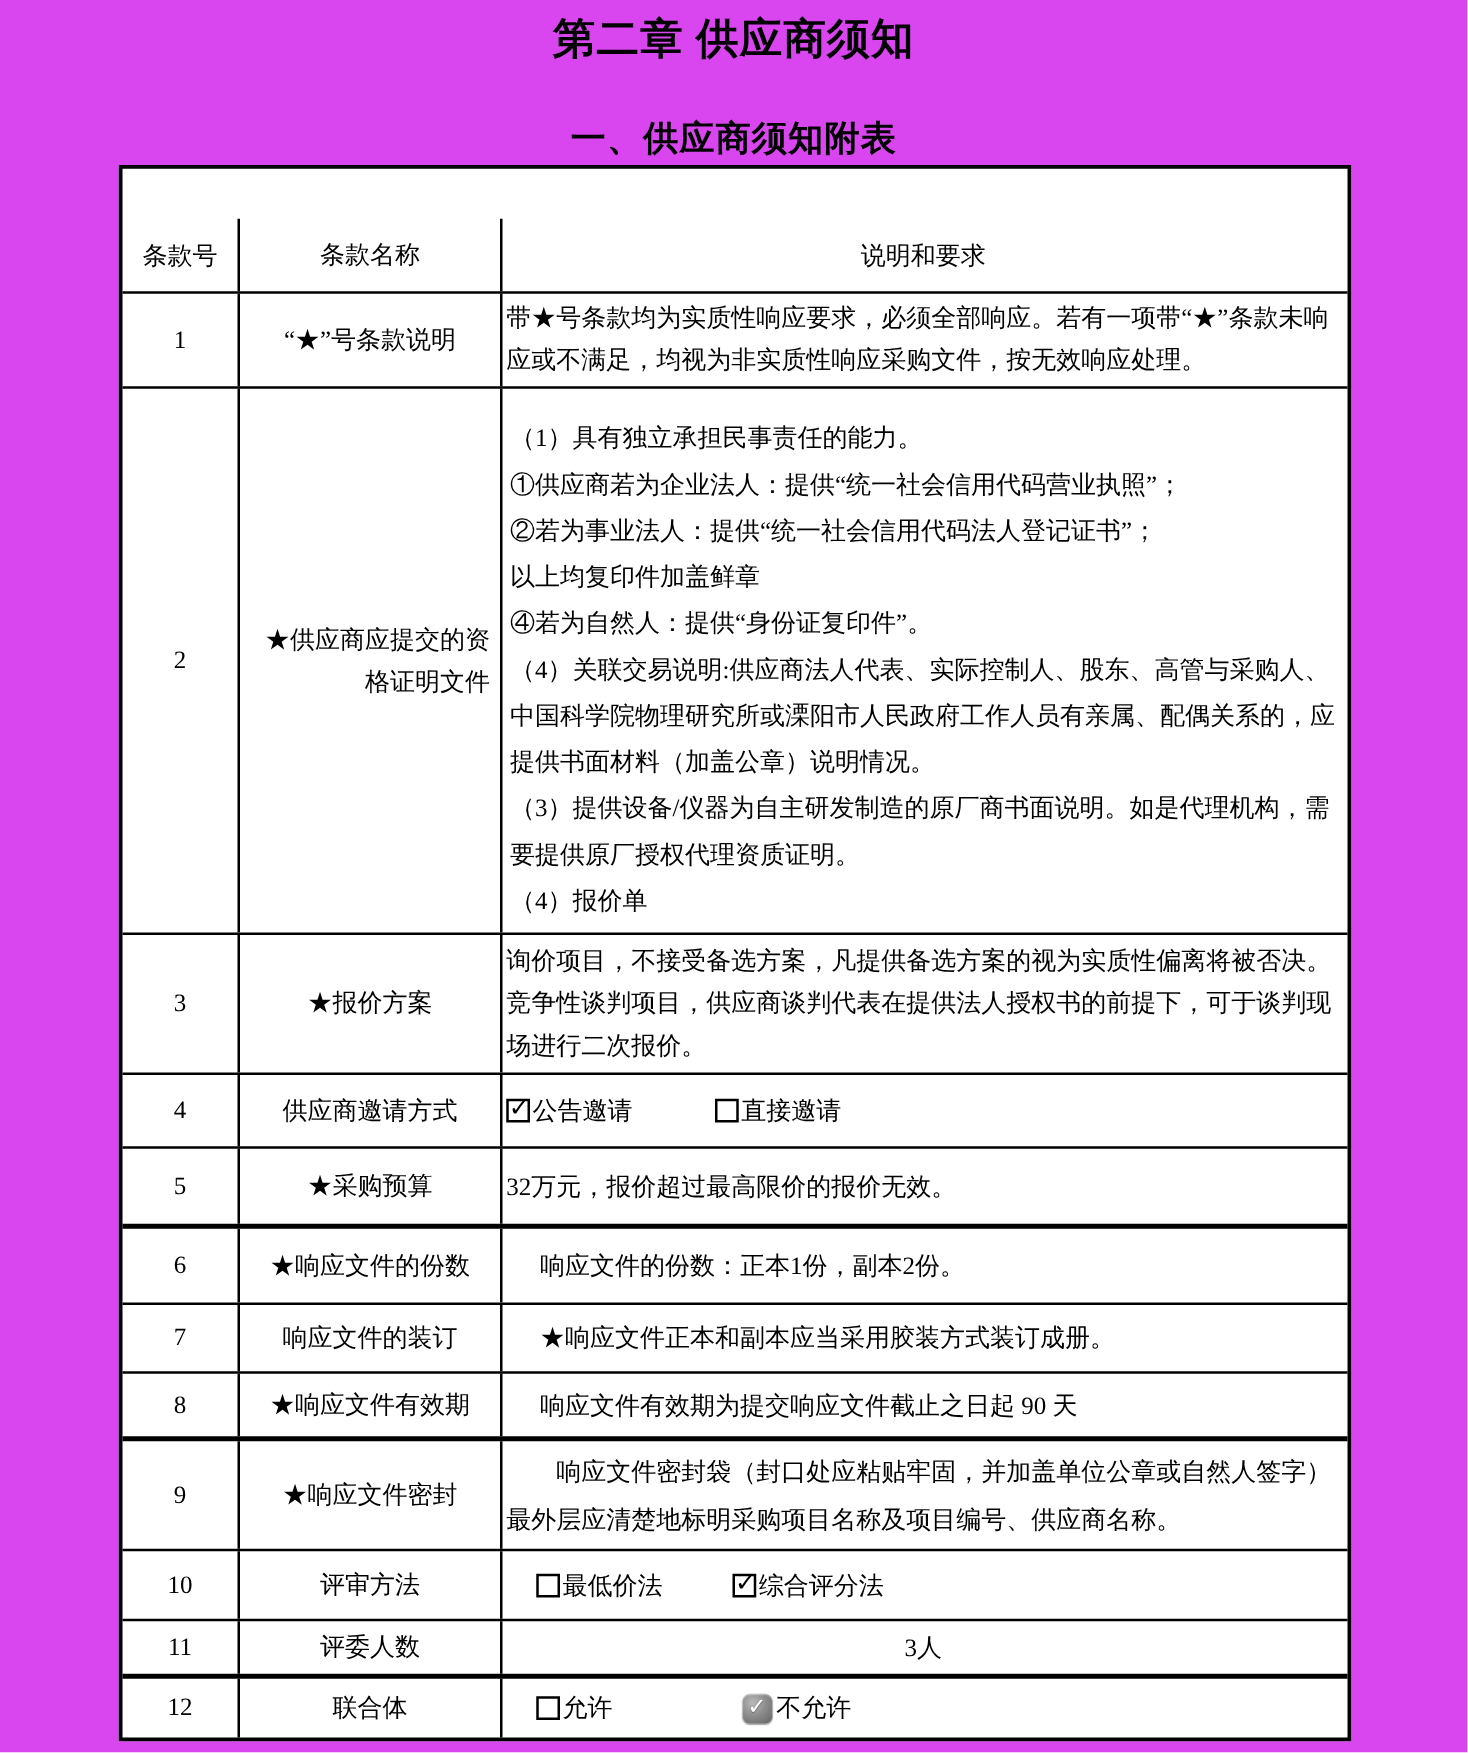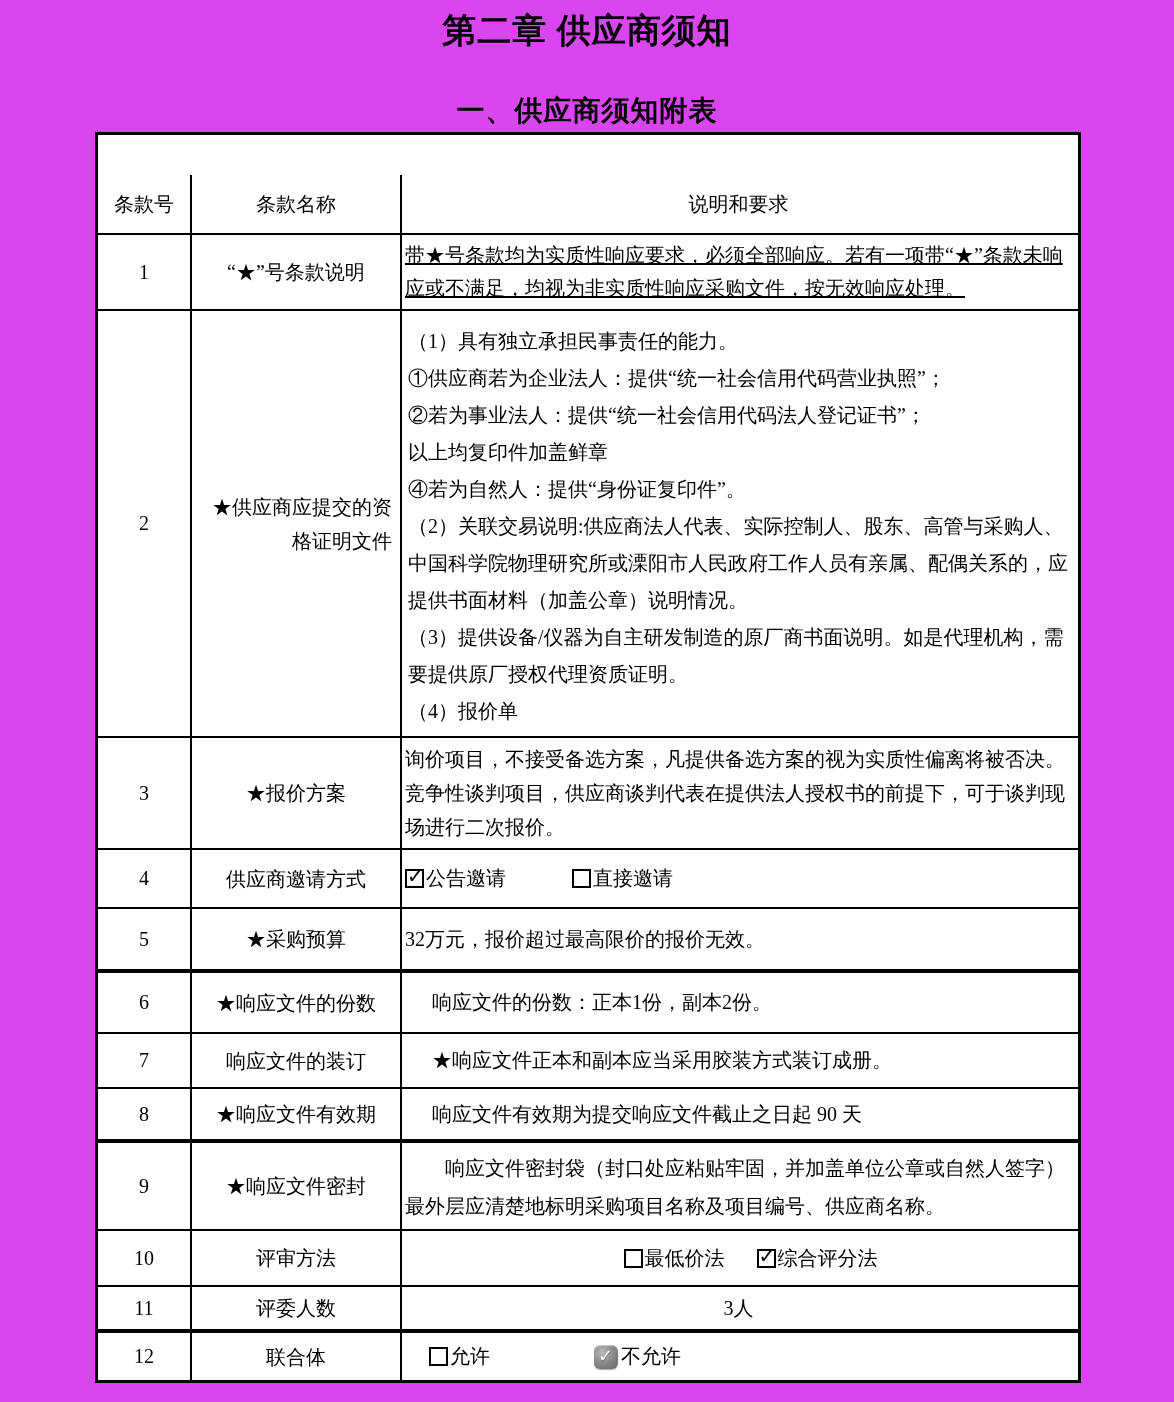--- a/index.html
+++ b/index.html
@@ -71,29 +71,29 @@
   .rh4  { min-height: 59px; }
   .rh5  { min-height: 62px; }
   .rh6  { min-height: 63px; }
   .rh7  { min-height: 55px; }
   .rh8  { min-height: 52px; }
   .rh9  { min-height: 78px; }
   .rh10 { min-height: 56px; }
   .rh11 { min-height: 44px; }
   .rh12 { min-height: 51px; }
   
-  .lh-tight p  { line-height: 33px; text-decoration: underline; }
+  .lh-tight p  { line-height: 33px; }
   .lh-mid p    { line-height: 34px; }
-  .cell2 { padding: 12px 10px 6px 6px; }
+  .cell2 { padding: 22px 10px 6px 6px; }
   .cell2 p { line-height: 37px; }
   .indent-first p { text-indent: 2em; line-height: 38px; }
   .pad-md { padding-left: 30px; }
   
   .opts { display: flex; align-items: center; gap: 66px; }
-  .opts.gap-md { gap: 32px; justify-content: center; }
+  .opts.gap-md { gap: 56px; }
   .opts.gap-lg { gap: 104px; }
   .opts.pad { padding-left: 27px; }
   .opt { display: inline-flex; align-items: center; white-space: nowrap; }
   
   .cb {
     display: inline-block;
     width: 19px;
     height: 19px;
     border: 2px solid #000;
     position: relative;
@@ -162,21 +162,21 @@
 
     <div class="tr rh2">
       <div class="td c1">2</div>
       <div class="td c2">★供应商应提交的资格证明文件</div>
       <div class="td c3 block cell2">
         <p>（1）具有独立承担民事责任的能力。</p>
         <p>①供应商若为企业法人：提供“统一社会信用代码营业执照”；</p>
         <p>②若为事业法人：提供“统一社会信用代码法人登记证书”；</p>
         <p>以上均复印件加盖鲜章</p>
         <p>④若为自然人：提供“身份证复印件”。</p>
-        <p>（2）关联交易说明:供应商法人代表、实际控制人、股东、高管与采购人、中国科学院物理研究所或溧阳市人民政府工作人员有亲属、配偶关系的，应提供书面材料（加盖公章）说明情况。</p>
+        <p>（4）关联交易说明:供应商法人代表、实际控制人、股东、高管与采购人、中国科学院物理研究所或溧阳市人民政府工作人员有亲属、配偶关系的，应提供书面材料（加盖公章）说明情况。</p>
         <p>（3）提供设备/仪器为自主研发制造的原厂商书面说明。如是代理机构，需要提供原厂授权代理资质证明。</p>
         <p>（4）报价单</p>
       </div>
     </div>
 
     <div class="tr rh3">
       <div class="td c1">3</div>
       <div class="td c2">★报价方案</div>
       <div class="td c3 lh-mid">
           <p>询价项目，不接受备选方案，凡提供备选方案的视为实质性偏离将被否决。竞争性谈判项目，供应商谈判代表在提供法人授权书的前提下，可于谈判现场进行二次报价。</p>

